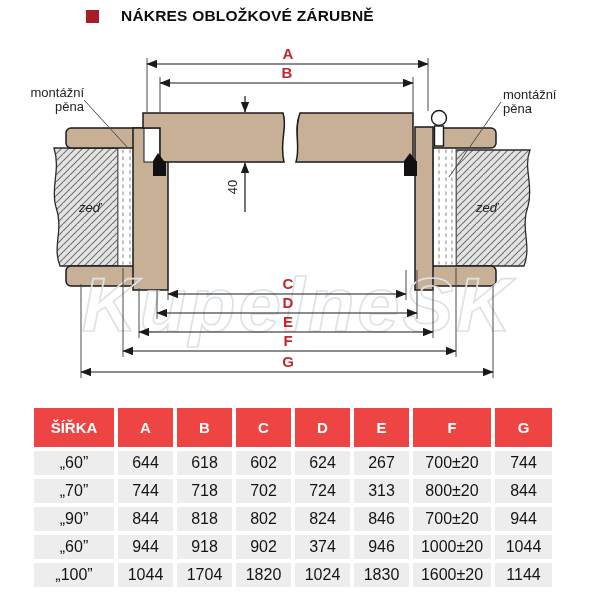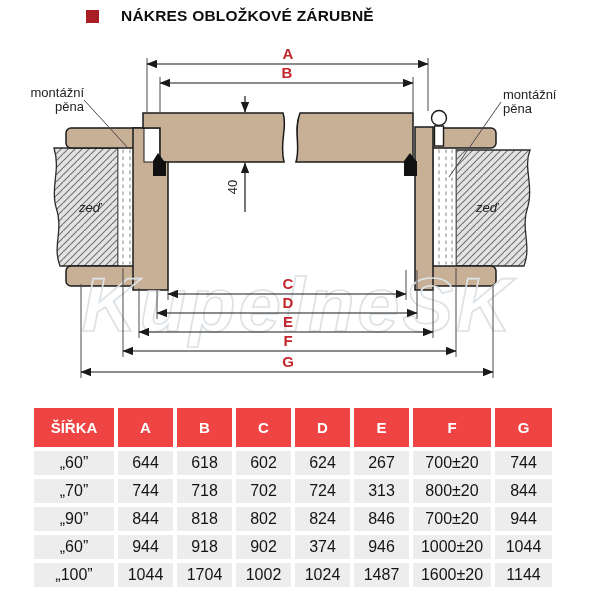--- a/index.html
+++ b/index.html
@@ -200,21 +200,21 @@
         <td>902</td>
         <td>374</td>
         <td>946</td>
         <td>1000±20</td>
         <td>1044</td>
       </tr>
       <tr>
         <td>„100”</td>
         <td>1044</td>
         <td>1704</td>
-        <td>1002</td>
+        <td>1820</td>
         <td>1024</td>
-        <td>1487</td>
+        <td>1830</td>
         <td>1600±20</td>
         <td>1144</td>
       </tr>
     </tbody>
   </table>
 </div>
 
 </body></html>

